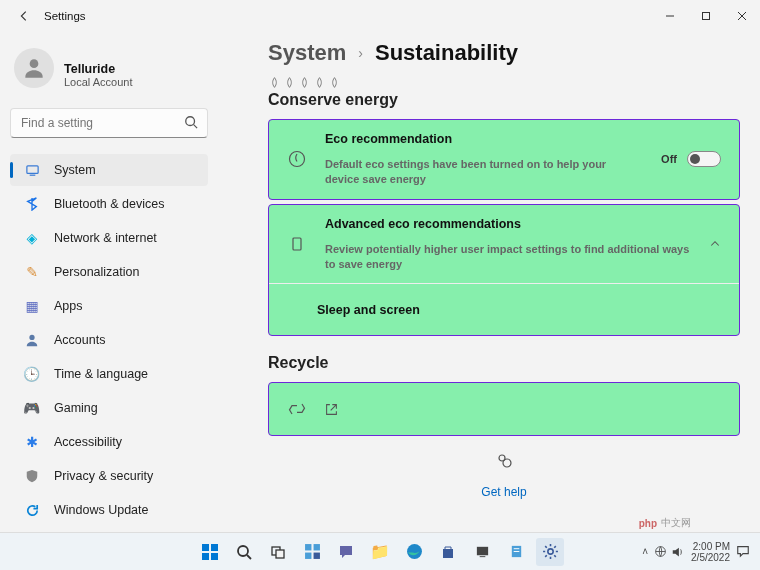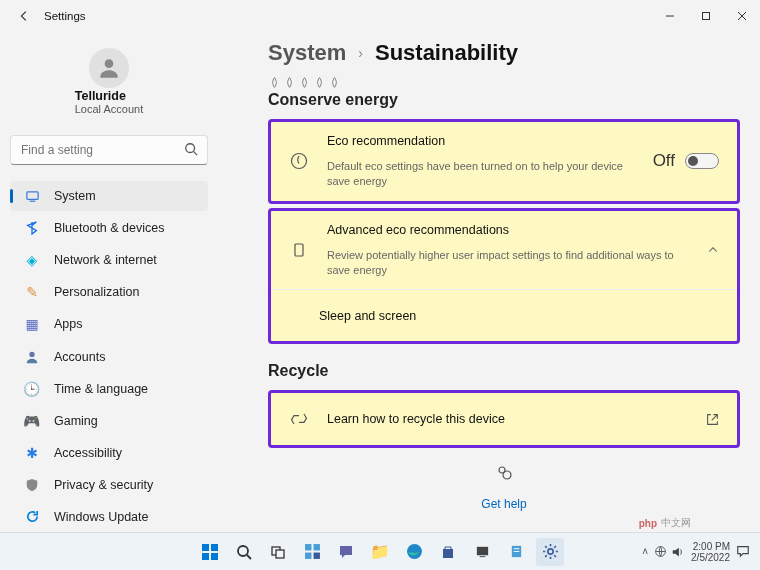--- a/index.html
+++ b/index.html
@@ -8,21 +8,21 @@
   .titlebar { height: 32px; display: flex; align-items: center; padding-left: 10px; }
   .back-btn { width: 28px; height: 28px; display: flex; align-items: center; justify-content: center; color: #333; cursor: pointer; }
   .app-title { margin-left: 6px; font-size: 11.5px; color: #111; }
   .winctrl { margin-left: auto; display: flex; }
   .winbtn { width: 36px; height: 32px; display: flex; align-items: center; justify-content: center; color: #333; }
   .winbtn svg { width: 10px; height: 10px; }
   
   .app-body { display: flex; height: calc(100% - 32px - 38px); }
   
   .sidebar { width: 218px; padding: 4px 10px 0 10px; display: flex; flex-direction: column; gap: 2px; }
-  .profile { display: flex; align-items: center; gap: 1px; padding: 12px 4px 18px 4px; flex-direction: column; }
+  .profile { display: flex; align-items: flex-end; gap: 10px; padding: 12px 4px 18px 4px; }
   .avatar { width: 40px; height: 40px; border-radius: 50%; background: #e0e0e0; display: flex; align-items: center; justify-content: center; }
   .avatar svg { width: 26px; height: 26px; fill: #888; }
   .prof-name { font-size: 12.5px; font-weight: 600; color: #111; }
   .prof-sub { font-size: 11px; color: #555; }
   
   .search { position: relative; margin-bottom: 14px; }
   .search input { width: 100%; height: 30px; border: 1px solid #ddd; border-bottom: 1.5px solid #888; border-radius: 4px; padding: 0 30px 0 10px; font-size: 12px; background: #fcfcfc; outline: none; }
   .search .sicn { position: absolute; right: 10px; top: 7px; width: 14px; height: 14px; color: #555; }
   
   .nav-item { height: 32px; display: flex; align-items: center; gap: 14px; padding: 0 10px 0 14px; border-radius: 4px; font-size: 12.5px; color: #222; cursor: pointer; position: relative; }
@@ -33,32 +33,32 @@
   .content { flex: 1; padding: 8px 20px 0 50px; overflow-y: auto; }
   .bcrumb { display: flex; align-items: center; gap: 12px; font-size: 22px; margin-bottom: 10px; }
   .bcrumb .parent { color: #555; font-weight: 600; }
   .bcrumb .chev { color: #888; font-size: 14px; }
   .bcrumb .current { font-weight: 600; color: #111; }
   
   .leaves { display: flex; gap: 2px; margin-bottom: 2px; }
   .leaf { width: 13px; height: 13px; }
   .section-h { font-size: 16px; font-weight: 600; margin-bottom: 10px; color: #222; }
   
-  .card { background: #fef9c3; border: 3px solid #6d28d9; border-radius: 4px; margin-bottom: 4px; }
+  .card { background: #86efac; border: 1px solid #6d28d9; border-radius: 4px; margin-bottom: 4px; font-weight: bold; }
   .card-row { display: flex; align-items: center; padding: 12px 18px; gap: 18px; min-height: 52px; }
   .card-row.sub { border-top: 1px solid #eee; padding-left: 48px; }
   .card-ico { width: 20px; color: #555; display: flex; align-items: center; justify-content: center; }
   .card-txt { flex: 1; }
   .card-title { font-size: 12.5px; color: #111; }
   .card-sub { font-size: 11px; color: #666; margin-top: 11px; line-height: 1.35; }
   .card-ctrl { display: flex; align-items: center; gap: 10px; color: #333; }
   
   .toggle { width: 34px; height: 16px; border-radius: 9px; border: 1px solid #888; background: #f5f5f5; position: relative; }
   .toggle::after { content: ""; position: absolute; left: 2px; top: 2px; width: 10px; height: 10px; border-radius: 50%; background: #555; }
-  .toggle-lbl { font-size: 17px; text-align: right; }
+  .toggle-lbl { font-size: 11px; text-align: right; }
   
   .section2 { margin-top: 18px; }
   .help { display: flex; align-items: center; gap: 14px; margin-top: 16px; font-size: 12px; flex-direction: column; }
   .help-link { color: #0067c0; }
   
   .taskbar { position: absolute; bottom: 0; left: 0; right: 0; height: 38px; background: #eef3f7; border-top: 1px solid #ddd; display: flex; align-items: center; }
   .task-center { position: absolute; left: 50%; transform: translateX(-50%); display: flex; gap: 6px; align-items: center; }
   .ticon { width: 28px; height: 28px; display: flex; align-items: center; justify-content: center; border-radius: 3px; font-size: 16px; }
   .ticon.active { background: #dbe6f0; }
   .tray { margin-left: auto; display: flex; align-items: center; gap: 6px; padding-right: 10px; font-size: 10px; color: #444; }
@@ -257,23 +257,20 @@
 
     <div class="section2">
       <div class="section-h">Recycle</div>
       <div class="card">
         <div class="card-row">
           <div class="card-ico">
               <svg width="20" height="20" viewBox="0 0 24 24" fill="none" stroke="#555" stroke-width="1.4">
                 <path d="M6 18l-3-5 3-5h6M18 6l3 5-3 5h-6"></path>
               </svg>
             </div>
-          <div class="card-txt">
-            <div class="card-title">Learn how to recycle this device</div>
-          </div>
           <div class="card-ctrl">
               <svg width="13" height="13" viewBox="0 0 16 16" fill="none" stroke="#555" stroke-width="1.3">
                 <path d="M6 2H2v12h12v-4M9 2h5v5M14 2L7 9"></path>
               </svg>
             </div>
         </div>
       </div>
     </div>
 
     <div class="help">

